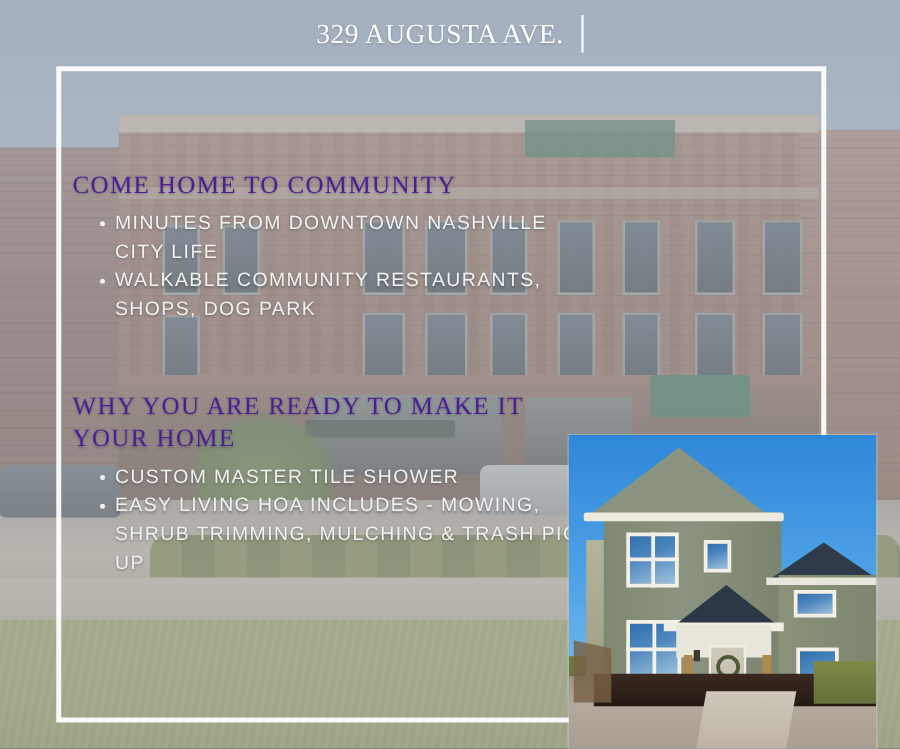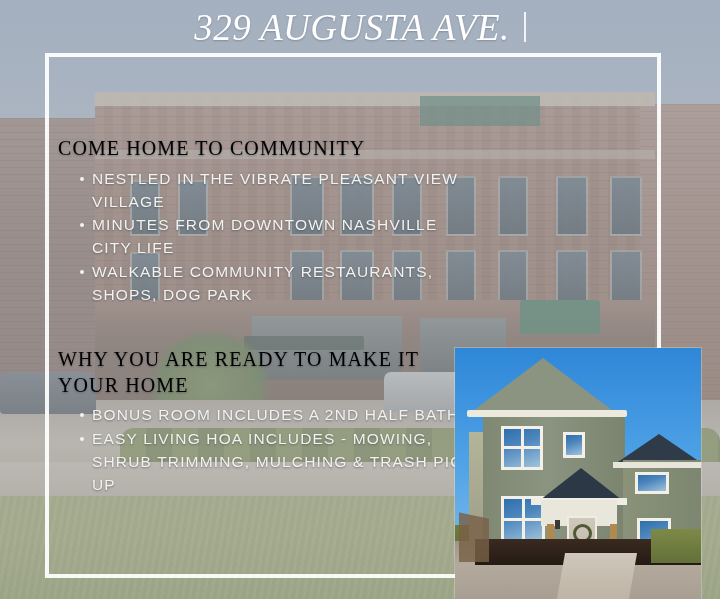--- a/index.html
+++ b/index.html
@@ -109,23 +109,22 @@
 
   
   .header{
     position:absolute;left:0;right:0;top:4px;height:46px;
     display:flex;align-items:center;justify-content:center;gap:14px;
     color:#ffffff;
     font-family:"Liberation Serif",serif;
     white-space:nowrap;
   }
   .header .addr{
-    font-size:37px;letter-spacing:.4px;text-transform:uppercase;
+    font-size:22px;letter-spacing:.4px;text-transform:uppercase;
     text-shadow:0 1px 2px rgba(60,70,85,.35);
-    font-style:italic;
   }
   .header .divider{
     width:2px;height:30px;background:rgba(255,255,255,.85);
   }
   .header .city{
     font-size:29px;letter-spacing:.2px;
     text-shadow:0 1px 2px rgba(60,70,85,.35);
   }
 
   
@@ -138,27 +137,27 @@
     color:#3b2a22;
     text-transform:uppercase;
   }
 
   
   .content{
     position:absolute;left:58px;top:136px;width:420px;
     color:#ffffff;
   }
   .section{margin-bottom:4px;}
-  .section + .section{margin-top:40px;}
+  .section + .section{margin-top:53px;}
   .sec-head{
     font-family:"Liberation Serif",serif;
     font-size:20px;
     letter-spacing:1.1px;
     text-transform:uppercase;
-    color:#000000;
+    color:#4c1d95;
     line-height:1.28;
     text-shadow:0 1px 2px rgba(50,58,70,.45);
     margin-bottom:6px;
   }
   ul.bullets{
     margin:0;padding:0 0 0 22px;list-style:none;
   }
   ul.bullets li{
     position:relative;
     font-family:"Liberation Sans",sans-serif;
@@ -371,30 +370,29 @@
   </div>
 
   <div class="frame"></div>
 
 
   <div class="content">
 
     <div class="section">
       <div class="sec-head">COME HOME TO COMMUNITY</div>
       <ul class="bullets">
-        <li>NESTLED IN THE VIBRATE PLEASANT VIEW VILLAGE</li>
         <li>MINUTES FROM DOWNTOWN NASHVILLE CITY LIFE</li>
         <li>WALKABLE COMMUNITY RESTAURANTS, SHOPS, DOG PARK</li>
       </ul>
     </div>
 
     <div class="section">
       <div class="sec-head">WHY YOU ARE READY TO MAKE IT YOUR HOME</div>
       <ul class="bullets">
-        <li>BONUS ROOM INCLUDES A 2ND HALF BATH</li>
+        <li>CUSTOM MASTER TILE SHOWER</li>
         <li>EASY LIVING HOA INCLUDES - MOWING, SHRUB TRIMMING, MULCHING &amp; TRASH PICK UP</li>
       </ul>
     </div>
 
   </div>
 
   <div class="photo">
     <div class="ph ph-grassL"></div>
     <div class="ph ph-nbr"></div>
     <div class="ph ph-nbr-roof"></div>

